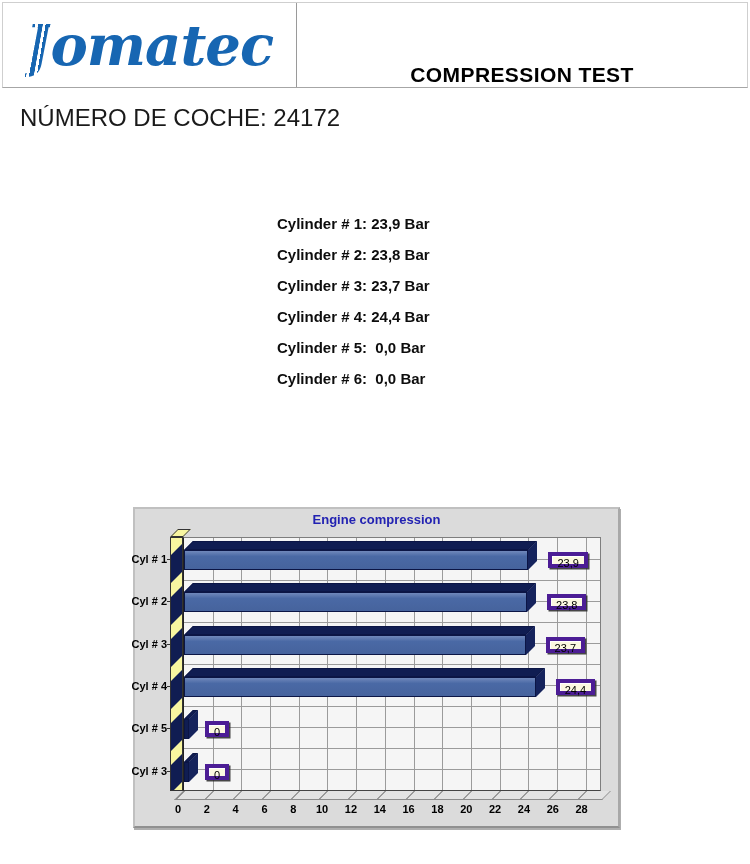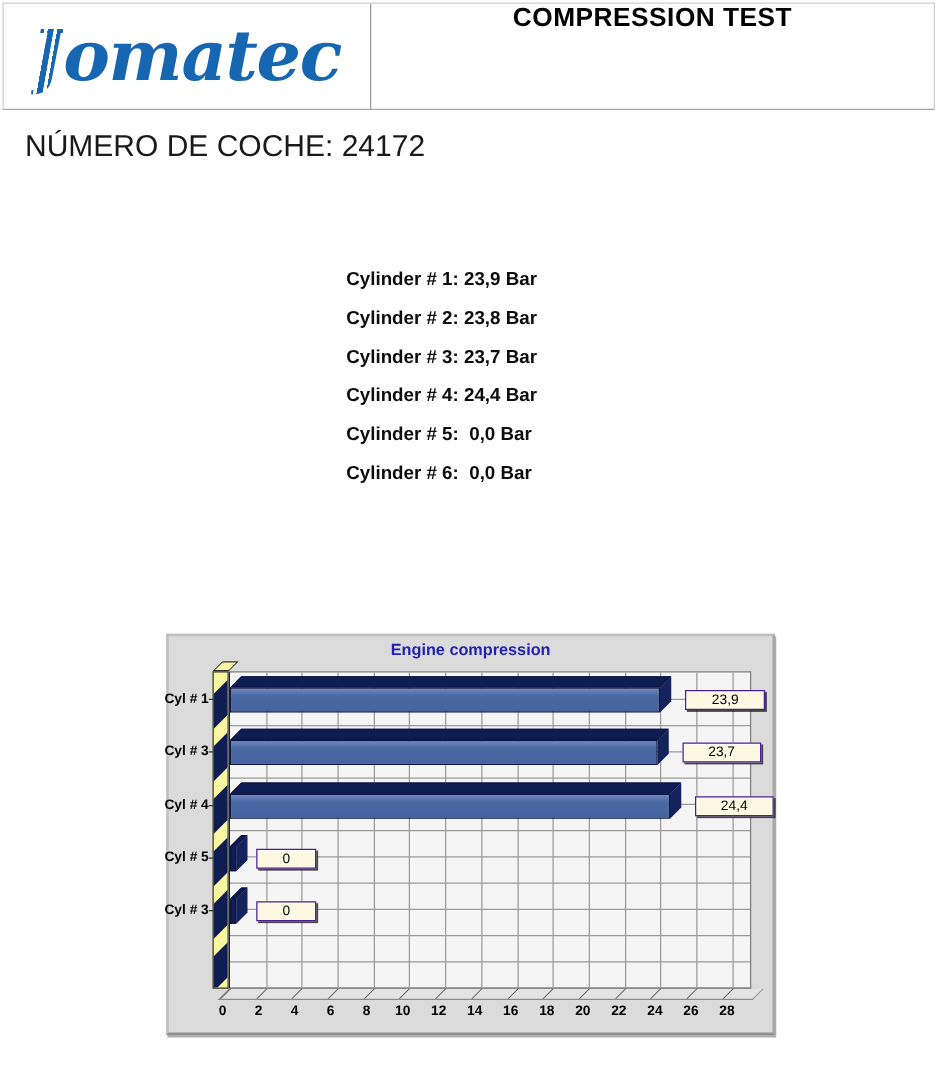--- a/index.html
+++ b/index.html
@@ -10,21 +10,21 @@
   .header{display:flex;margin:2px 2px 0 2px;height:86px;
           border:1px solid #cfcfcf;border-bottom:1px solid #a6a6a6;box-sizing:border-box;background:#fff;}
   .logo-box{width:294px;border-right:1px solid #9a9a9a;display:flex;align-items:center;box-sizing:border-box;}
   .logo{font-family:"DejaVu Serif",serif;font-style:italic;font-weight:bold;
         font-size:56px;line-height:1;padding-left:22px;letter-spacing:-1px;white-space:nowrap;}
   .logo-j,.logo-rest{color:#1766b2;}
   @supports (-webkit-background-clip: text){
     .logo-j{background:repeating-linear-gradient(100deg,#1766b2 0 4.5px,#ffffff 5px 7.5px);
             -webkit-background-clip:text;background-clip:text;color:transparent;}
   }
-  .title-box{flex:1;display:flex;align-items:flex-start;justify-content:center;}
+  .title-box{flex:1;display:flex;align-items:flex-end;justify-content:center;}
   .report-title{font-size:21px;font-weight:bold;letter-spacing:.4px;color:#000;}
 
   
   .car-number{margin:16px 0 0 20px;font-size:24px;font-weight:400;color:#1a1a1a;}
 
   
   .cyl-list{margin:76px 0 0 277px;}
   .cyl-line{font-size:15px;font-weight:bold;line-height:31px;white-space:pre;color:#0d0d0d;}
 
   
@@ -55,21 +55,21 @@
   .bar3d{position:absolute;left:1px;top:50%;margin-top:-17px;height:29px;}
   .bar-front{position:absolute;left:0;top:9px;width:100%;height:20px;box-sizing:border-box;
         background:linear-gradient(to bottom,#7088bb 0,#4a69a5 30%,#46639d 100%);border:1px solid #0b1545;}
   .bar-top{position:absolute;left:0;top:0;width:100%;height:9px;box-sizing:border-box;
         background:#101d52;border:1px solid #0b1545;transform:skewX(-45deg);transform-origin:0 100%;}
   .bar-right{position:absolute;left:100%;top:9px;width:9px;height:20px;background:#15235c;
         transform:skewY(-45deg);transform-origin:0 0;}
   .bar3d.zero .bar-front{background:#101d52;}
 
   .value-box{position:absolute;top:50%;margin-top:-6px;height:16px;line-height:14px;box-sizing:border-box;
-        background:#fcf8e1;border:1px solid #4c1d95;padding:0 20px;font-size:11px;color:#000;z-index:3;
+        background:#fcf8e1;border:4px solid #4c1d95;padding:0 5px;font-size:11px;color:#000;z-index:3;
         box-shadow:inset 1px 1px 0 #ffffff,1.5px 1.5px 0 rgba(40,40,40,.85);white-space:nowrap;}
 
   .floor{position:relative;margin:0 7px 0 48px;height:9px;background:#e3e3e3;box-sizing:border-box;
         border:1px solid #8a8a8a;border-top:none;transform:skewX(-45deg);transform-origin:0 0;}
   .floor-inner{position:absolute;left:0;top:0;bottom:0;right:10px;}
   .ftick{position:absolute;top:0;width:1px;height:100%;background:#555;}
 
   .xlabels{position:relative;margin:3px 17px 0 48px;height:14px;}
   .xlab{position:absolute;transform:translateX(-50%);font-size:11px;font-weight:bold;color:#000;}
 </style>
@@ -142,20 +142,30 @@
             <div class="row-label">Cyl # 1</div>
             <div class="row-tick"></div>
             <div class="bar3d" style="width: 82.4138%;">
               <div class="bar-top"></div>
               <div class="bar-right"></div>
               <div class="bar-front"></div>
             </div>
             <div class="value-box" style="left: calc(82.4138% + 21px);">23,9</div>
           </div>
           <div class="chart-row">
+            <div class="row-label">Cyl # 2</div>
+            <div class="row-tick"></div>
+            <div class="bar3d" style="width: 82.069%;">
+              <div class="bar-top"></div>
+              <div class="bar-right"></div>
+              <div class="bar-front"></div>
+            </div>
+            <div class="value-box" style="left: calc(82.069% + 21px);">23,8</div>
+          </div>
+          <div class="chart-row">
             <div class="row-label">Cyl # 3</div>
             <div class="row-tick"></div>
             <div class="bar3d" style="width: 81.7241%;">
               <div class="bar-top"></div>
               <div class="bar-right"></div>
               <div class="bar-front"></div>
             </div>
             <div class="value-box" style="left: calc(81.7241% + 21px);">23,7</div>
           </div>
           <div class="chart-row">

